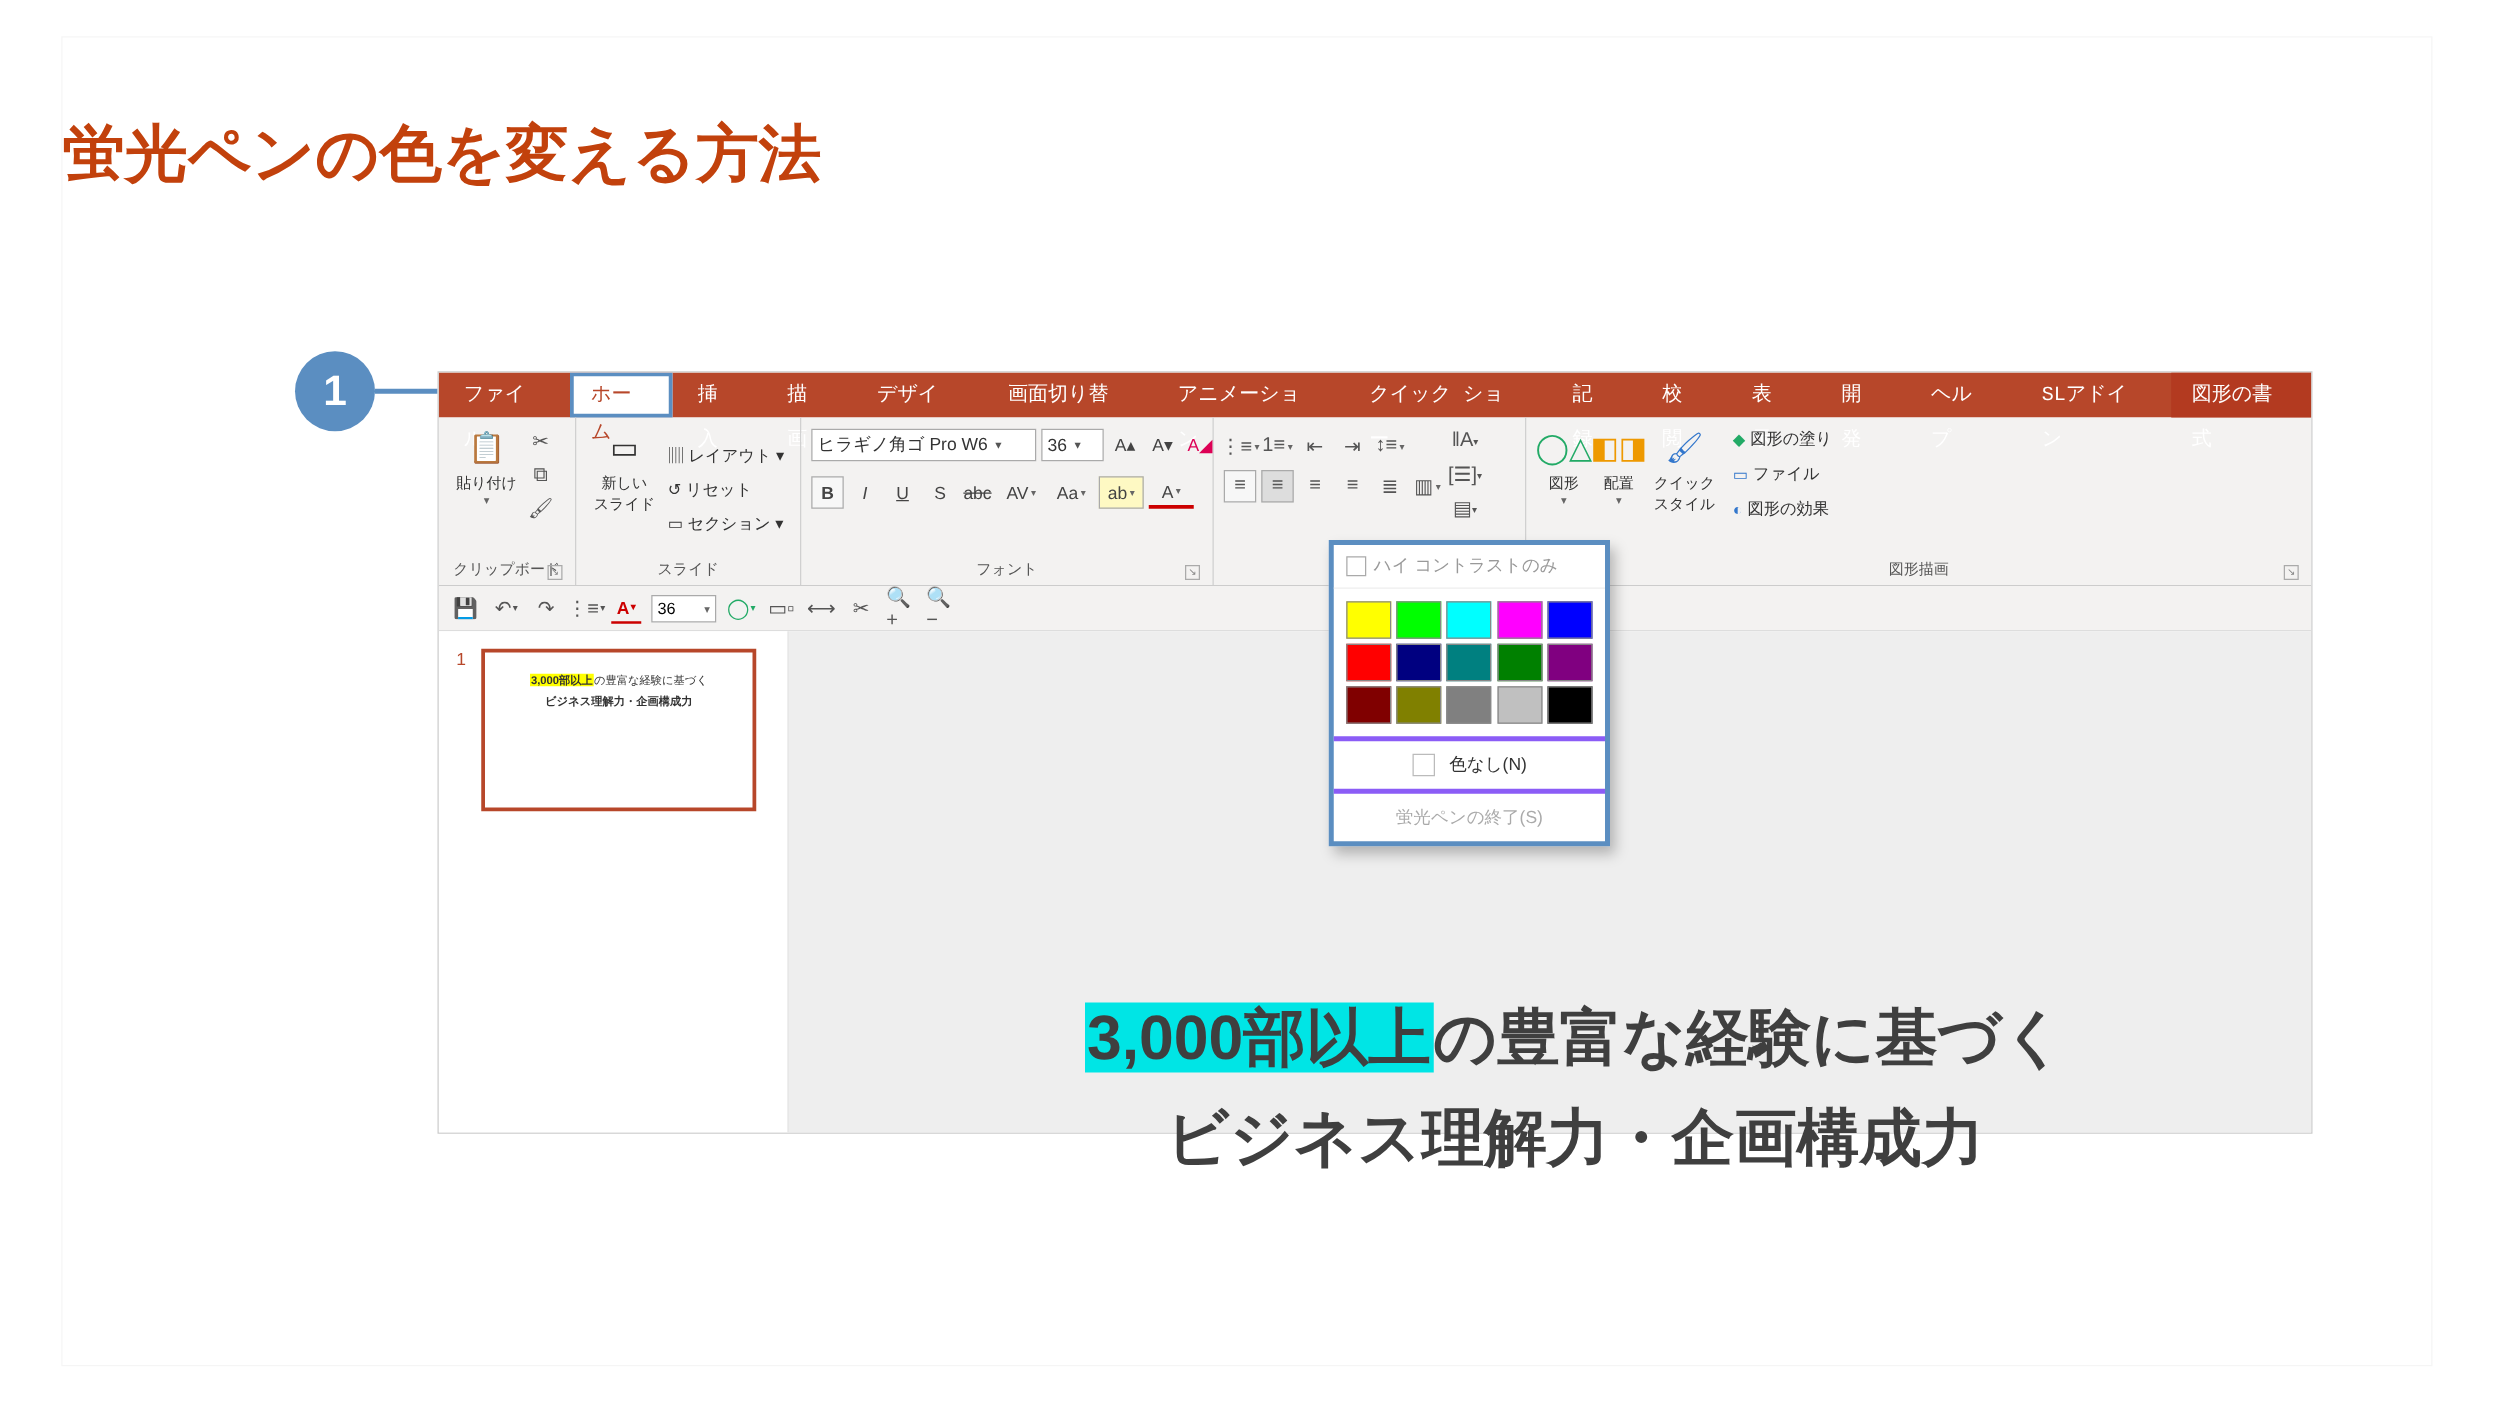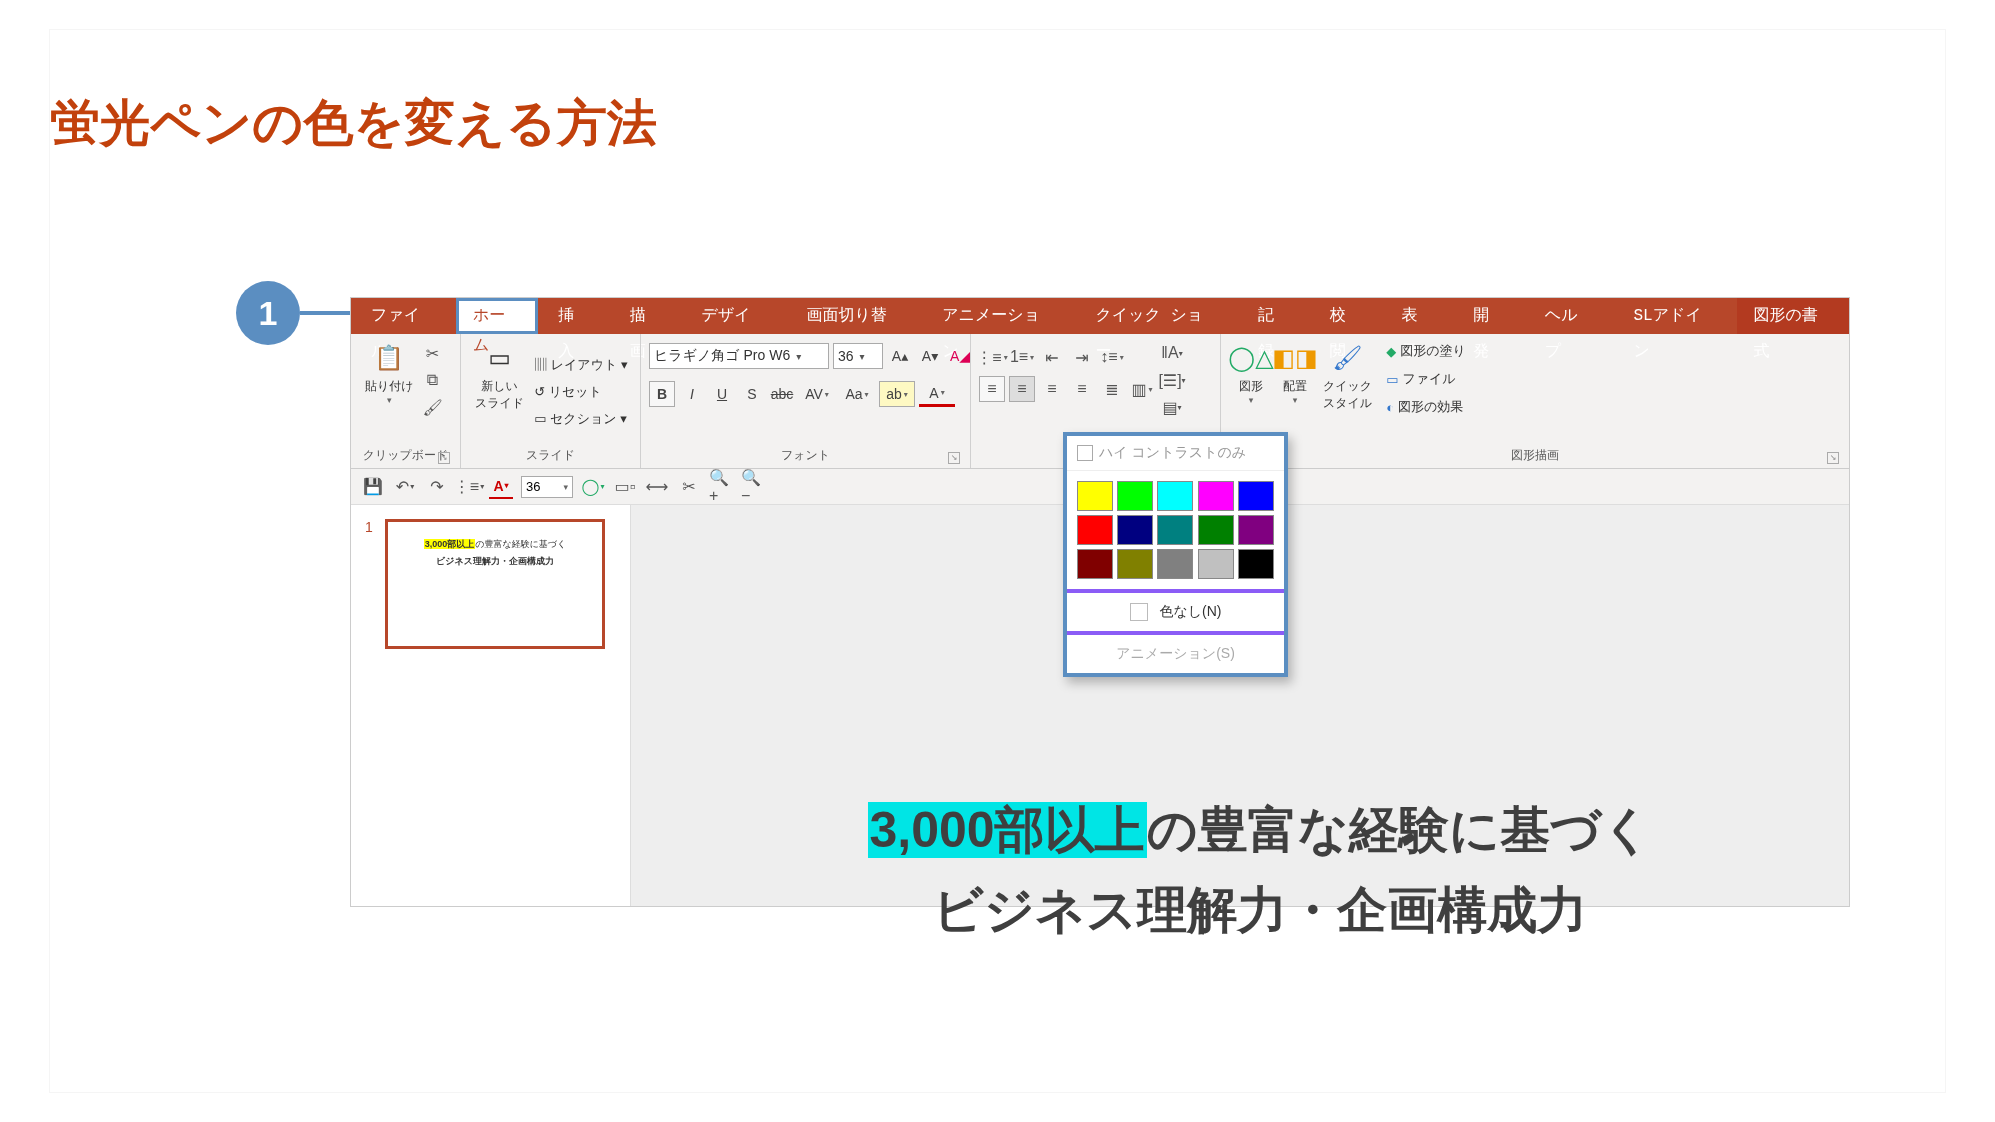--- a/index.html
+++ b/index.html
@@ -542,21 +542,21 @@
           <div class="color-cell" style="background: rgb(128, 128, 0);"></div>
           <div class="color-cell" style="background: rgb(128, 128, 128);"></div>
           <div class="color-cell" style="background: rgb(192, 192, 192);"></div>
           <div class="color-cell" style="background: rgb(0, 0, 0);"></div>
         </div>
       <div class="menu-item">
         <span class="no-color-sw"></span>
         <span>色なし(N)</span>
       </div>
       <div class="menu-item disabled">
-        <span>アニメーション(S)</span>
+        <span>蛍光ペンの終了(S)</span>
       </div>
     </div>
 
   </div>
 
   <div class="example">
     <div>
       <span class="cyan-hl">3,000部以上</span><span>の豊富な経験に基づく</span>
     </div>
     <div>ビジネス理解力・企画構成力</div>

